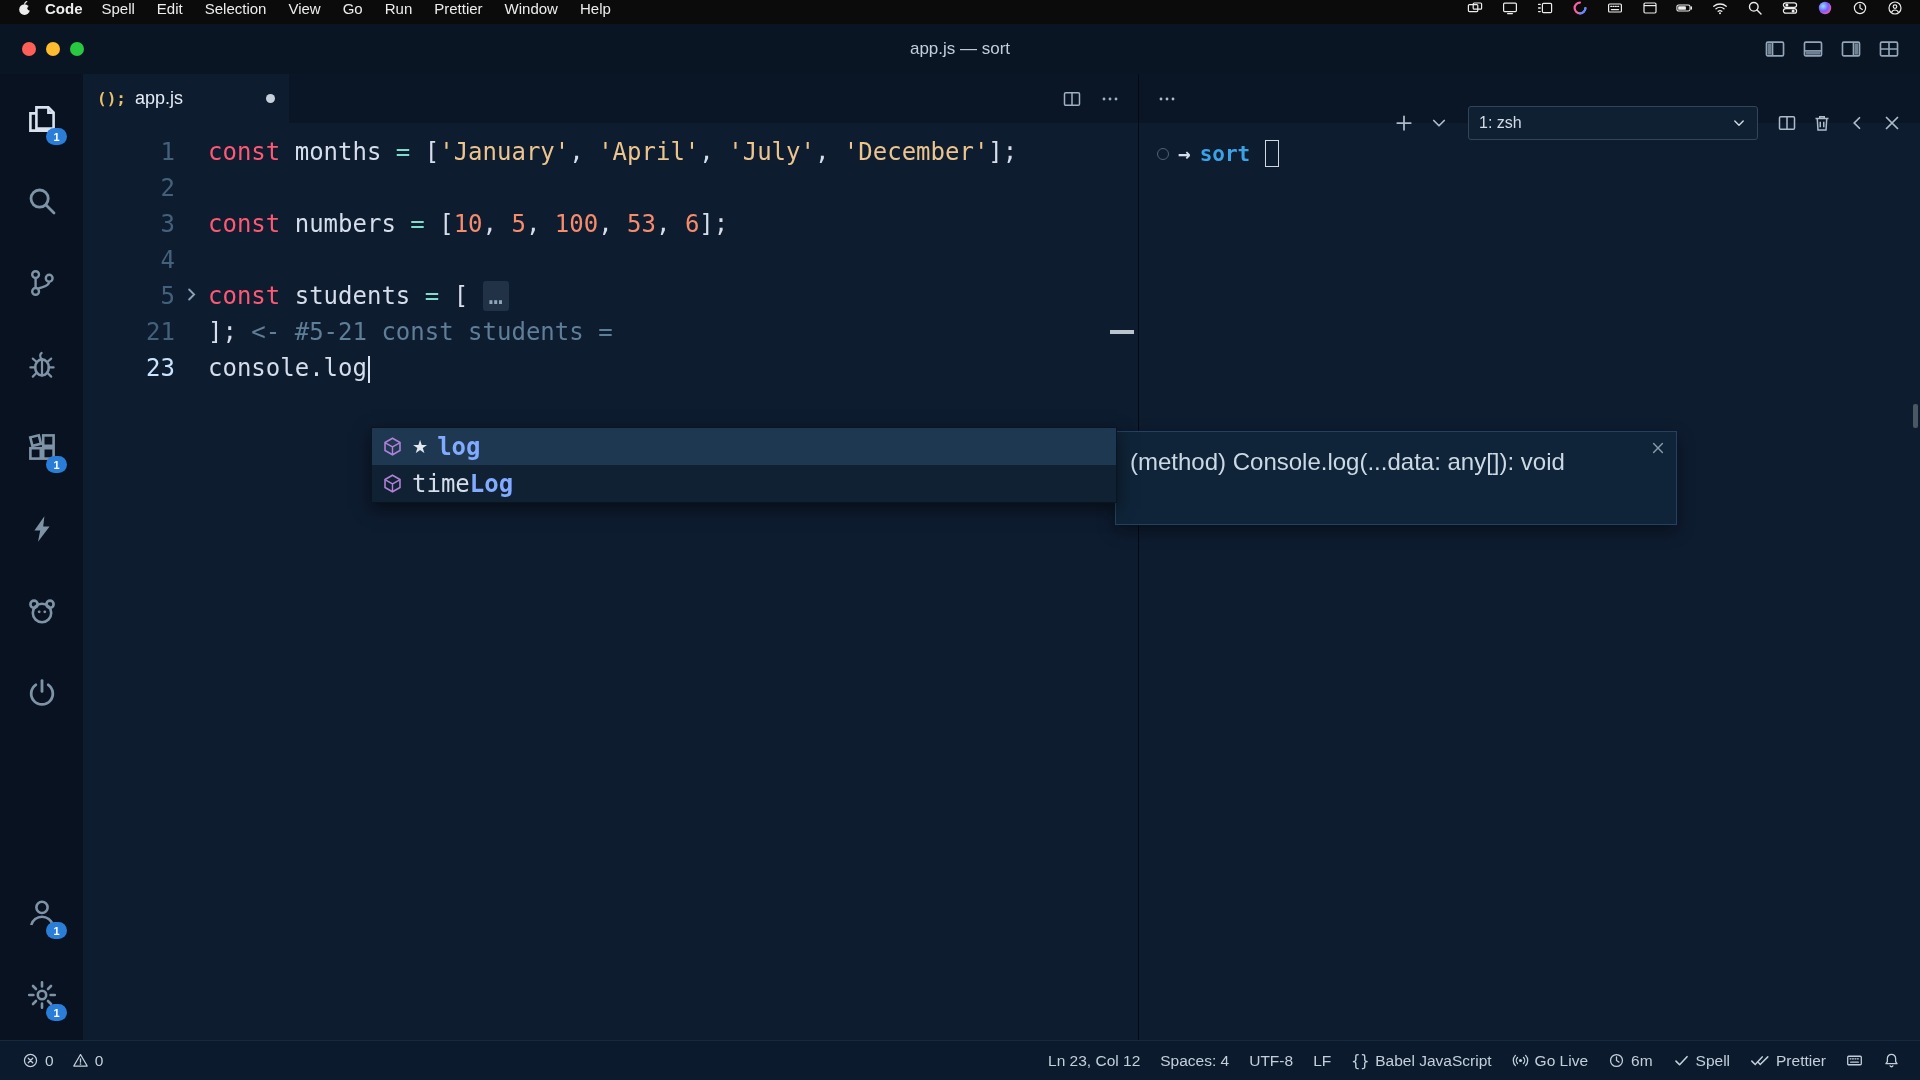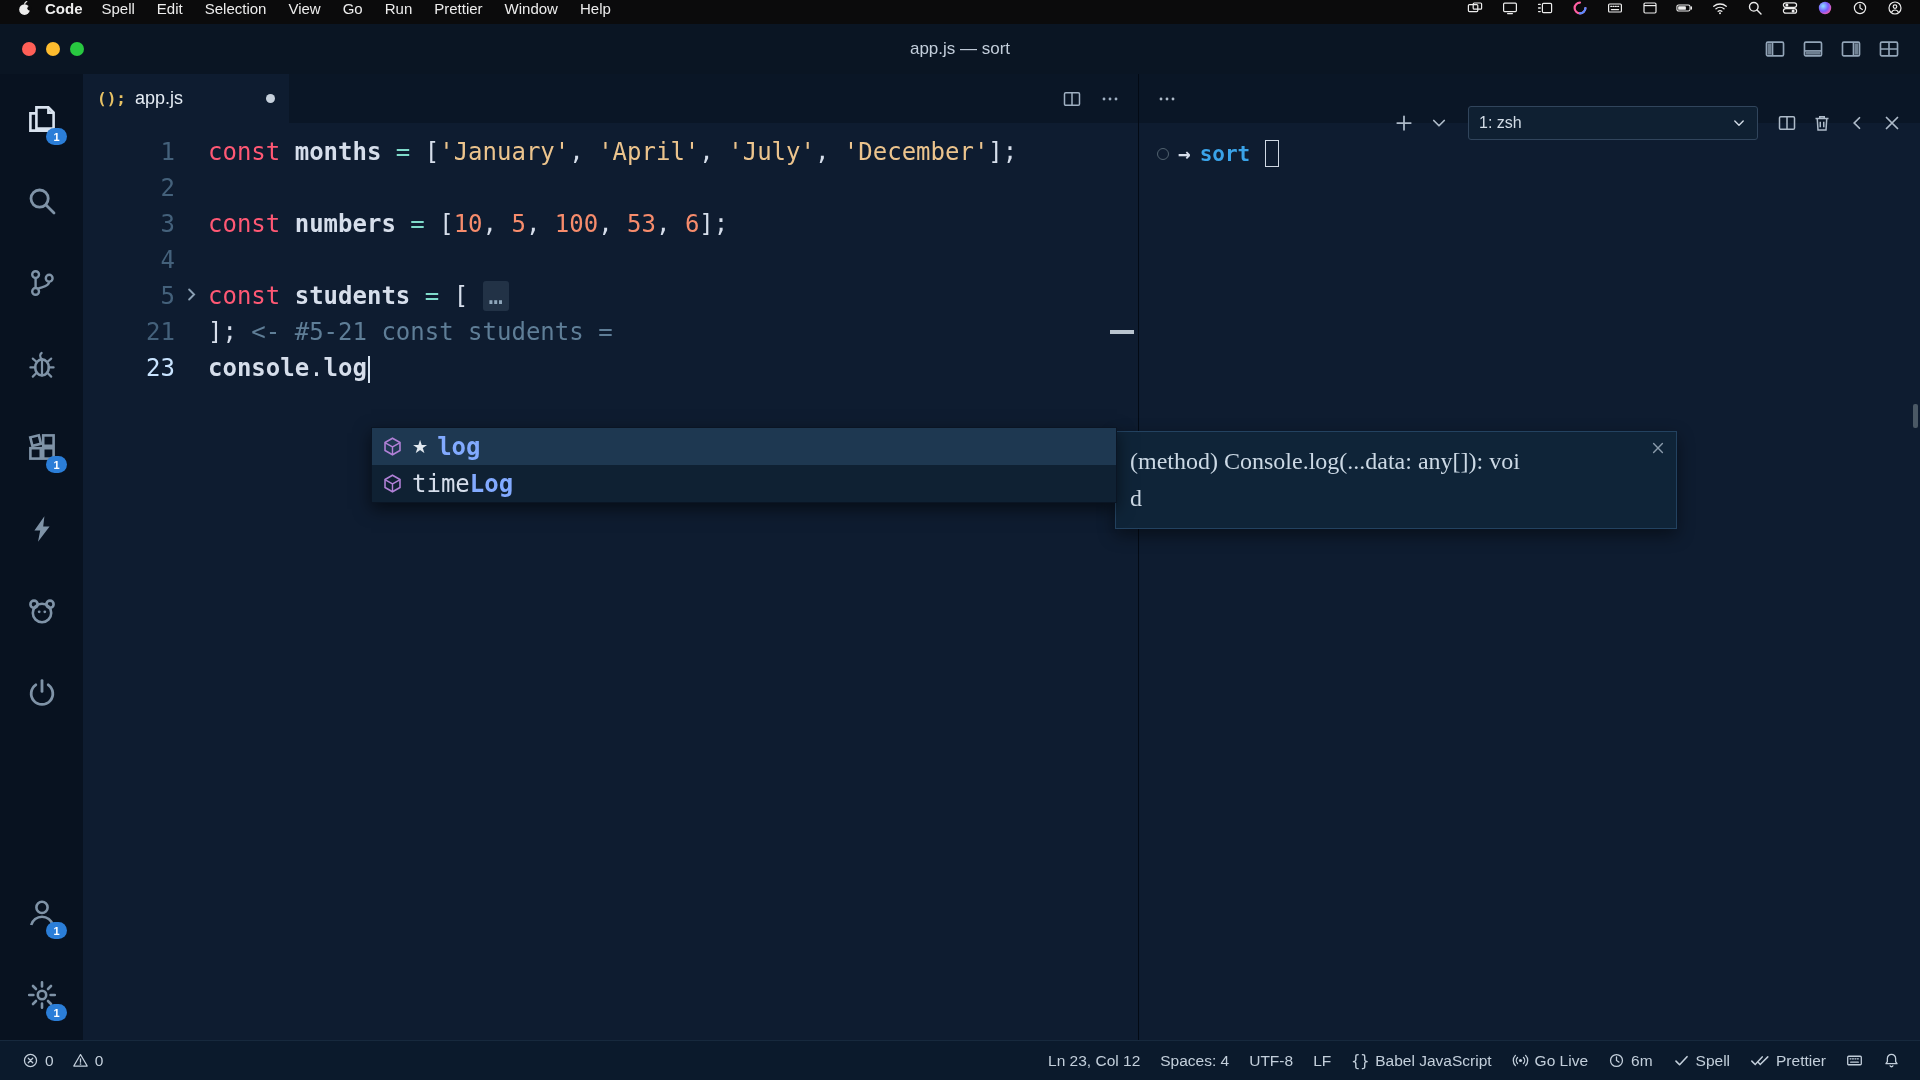--- a/index.html
+++ b/index.html
@@ -46,21 +46,21 @@
   .tab-actions{margin-left:auto;display:flex;align-items:center;gap:18px;padding-right:18px;color:#9fb0c2;}
   .tab-actions svg{width:22px;height:22px;display:block;}
   .editor{flex:1;position:relative;padding-top:11px;font-family:"DejaVu Sans Mono",monospace;font-size:24px;overflow:hidden;}
   .code-line{display:flex;height:36px;line-height:36px;}
   .ln{width:92px;flex:none;text-align:right;color:#44617b;font-size:24px;}
   .ln.active{color:#c9e4ff;}
   .foldcol{width:33px;flex:none;display:flex;align-items:center;justify-content:center;color:#8ba0b4;}
   .foldcol svg{width:19px;height:19px;}
   .code{white-space:pre;color:#d6deeb;}
   .tk-kw{color:#ff5874;}
-  .tk-var{color:#d6deeb;font-weight:bold;}
+  .tk-var{color:#d6deeb;}
   .tk-op{color:#7fdbca;}
   .tk-pun{color:#d6deeb;}
   .tk-str{color:#ecc48d;}
   .tk-num{color:#f78c6c;}
   .tk-cmt{color:#5f7e97;}
   .tk-fold{color:#8fa6ba;background:rgba(141,165,188,.16);border-radius:3px;padding:1px 6px;}
   .caret{display:inline-block;width:2.5px;height:27px;background:#d7e3f0;vertical-align:middle;margin-left:1px;animation:blink 1s steps(1) infinite;}
   @keyframes blink{50%{opacity:0;}}
   .overview-tick{position:absolute;right:4px;top:207px;width:24px;height:4px;background:#b9c4cf;}
   
@@ -92,21 +92,21 @@
   .suggest{position:absolute;left:371px;top:427px;width:744px;z-index:10;
     background:#0f2133;border:1px solid #0a1524;box-shadow:0 6px 16px rgba(0,0,0,.55);
     font-family:"DejaVu Sans Mono",monospace;font-size:24px;}
   .suggest-row{height:37px;display:flex;align-items:center;padding:0 10px;gap:9px;color:#d6deeb;}
   .suggest-row.selected{background:#1e3851;}
   .s-kind svg{width:21px;height:21px;display:block;}
   .s-star{font-family:"DejaVu Sans",sans-serif;font-size:18px;color:#e2e9f0;line-height:1;}
   .s-match{color:#82aaff;font-weight:700;}
   .suggest-doc{position:absolute;left:1115px;top:431px;width:562px;min-height:94px;z-index:9;box-sizing:border-box;
     background:#0f2438;border:1px solid #234260;box-shadow:0 6px 16px rgba(0,0,0,.45);
-    padding:11px 14px;font-family:Liberation Serif, serif;font-size:24px;line-height:37px;color:#ccd9e5;}
+    padding:11px 14px;font-family:Liberation Sans, sans-serif;font-size:24px;line-height:37px;color:#ccd9e5;}
   .doc-text{display:block;width:33ch;word-break:break-all;white-space:normal;}
   .doc-close{position:absolute;top:8px;right:10px;color:#8a9bab;}
   .doc-close svg{width:16px;height:16px;display:block;}
 </style>
 </head>
 <body>
 
 <div class="menubar">
   <span class="mb-left">
     <span class="mb-apple">

